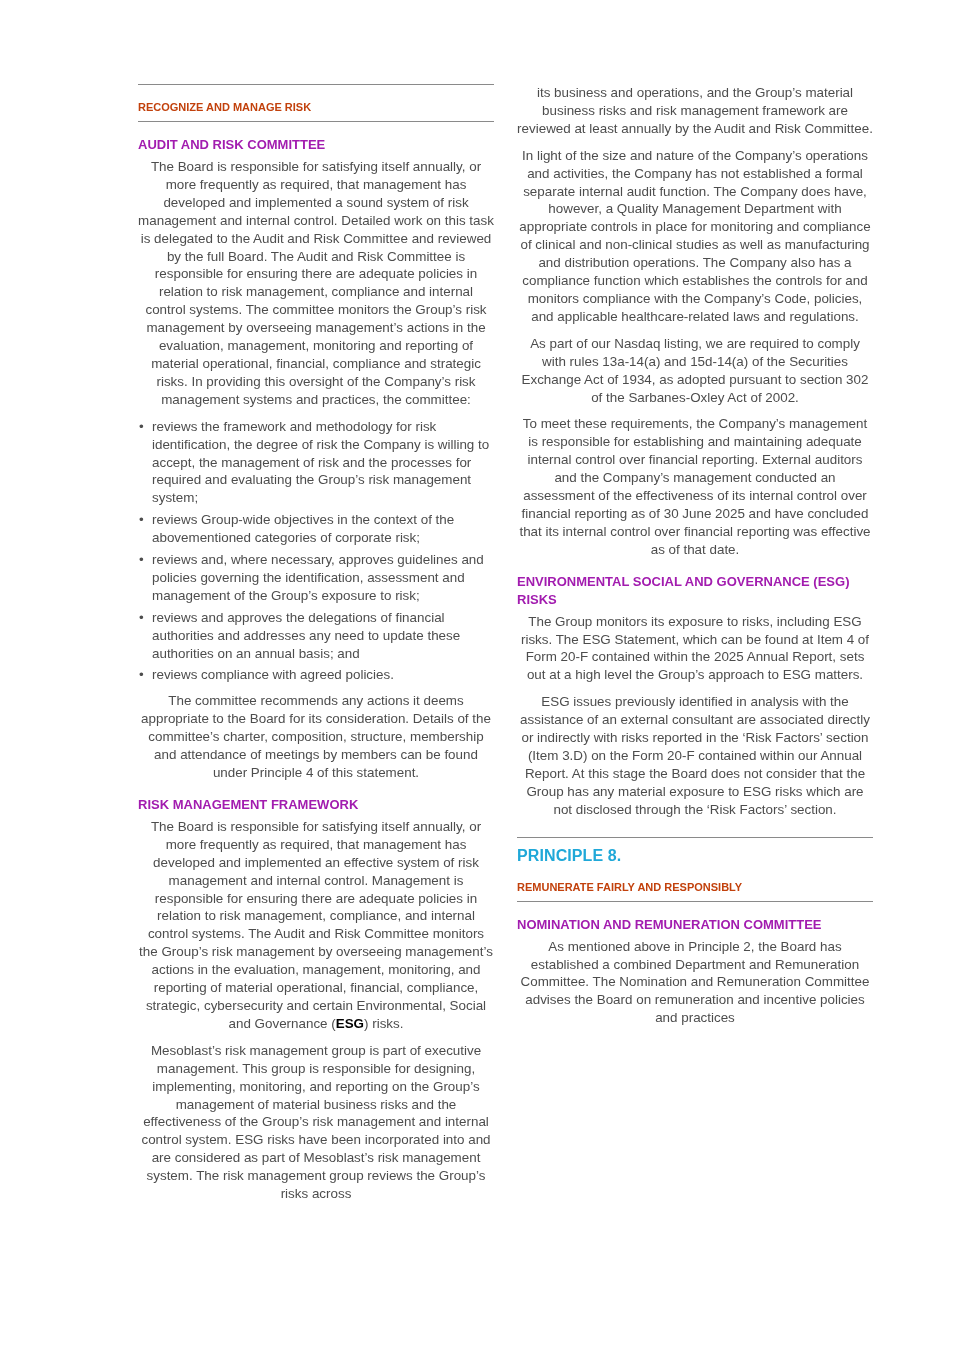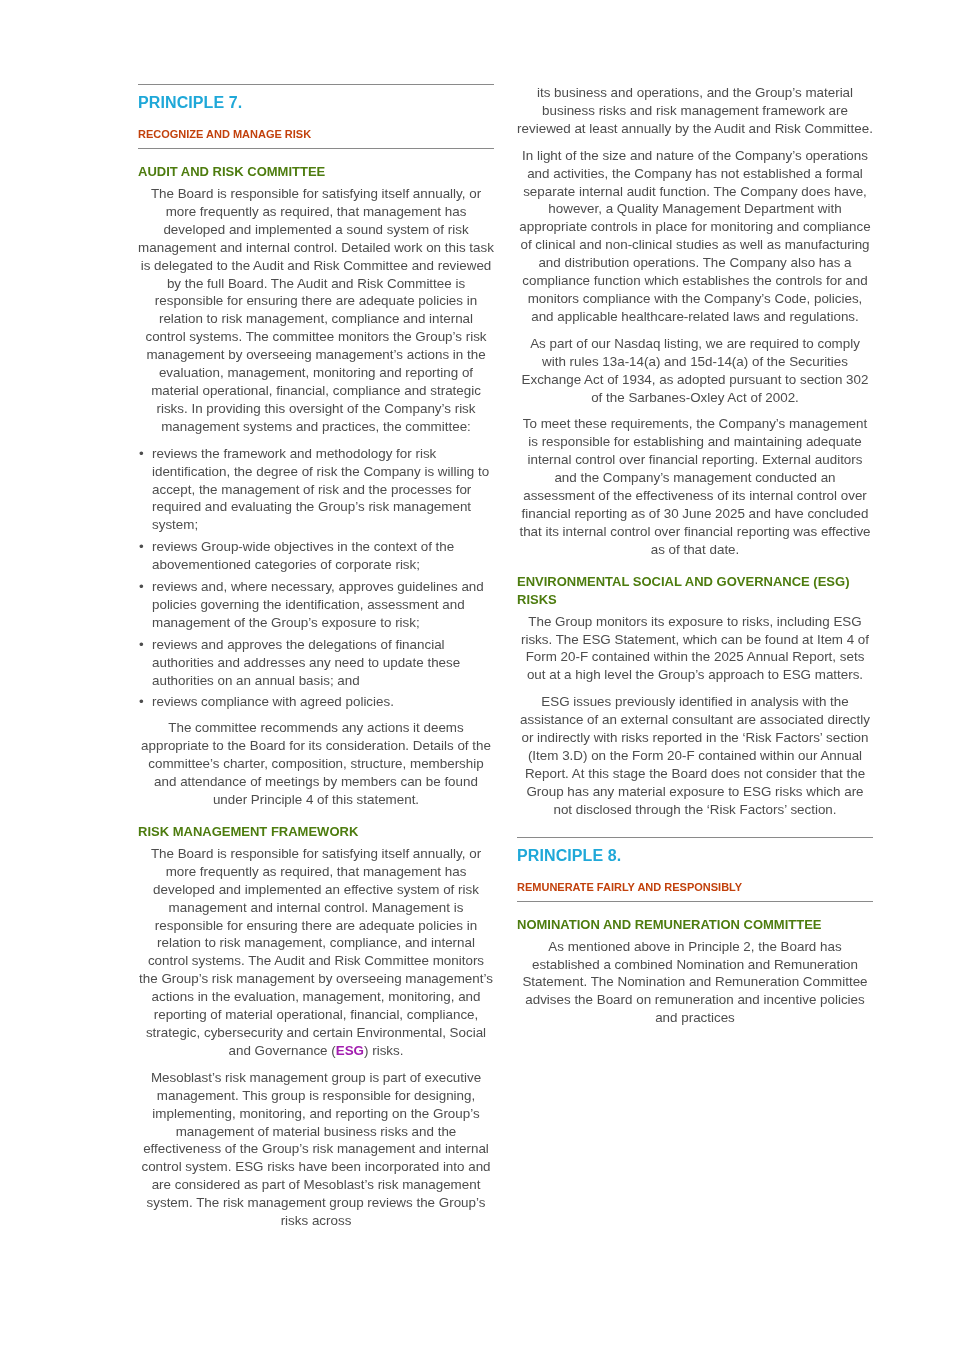--- a/index.html
+++ b/index.html
@@ -4,36 +4,35 @@
 <style>
   html, body { margin: 0; padding: 0; background: #ffffff; }
   body { width: 965px; height: 1365px; position: relative; overflow: hidden;
          font-family: "Liberation Sans", sans-serif; color: #4a4a4a; }
   .col { position: absolute; top: 84px; width: 356px; }
   #col-left { left: 138px; }
   #col-right { left: 517px; }
   .rule { border-top: 1px solid #8a8a8a; height: 0; }
   .principle-num { color: #1fa8d8; font-weight: bold; font-size: 16px; margin-top: 9px; letter-spacing: 0.1px; }
   .principle-title { color: #c2410c; font-weight: bold; font-size: 11px; margin-top: 16px; margin-bottom: 8px; }
-  .subhead { color: #4d7c0f; font-weight: bold; font-size: 13px; margin-top: 14px; margin-bottom: 4px; line-height: 18px; }
+  .subhead { color: #a21caf; font-weight: bold; font-size: 13px; margin-top: 14px; margin-bottom: 4px; line-height: 18px; }
   p { font-size: 13.4px; line-height: 17.9px; margin: 0 0 9px 0; color: #4d4d4d; text-align: center; }
   ul { list-style: none; margin: 0 0 8px 0; padding: 0; }
   li { position: relative; padding-left: 14px; font-size: 13.4px; line-height: 17.9px; margin-bottom: 4px; color: #4d4d4d; }
   li .bullet { position: absolute; left: 1px; top: 0; }
-  b.ib { color: #a21caf; }
+  b.ib { color: #000000; }
   #footer { position: absolute; left: 138px; top: 1356px; font-size: 11px; color: #6a6a6a; margin-top: 34px; }
   #footer .page-num { font-size: 13px; margin-right: 10px; color: #555; }
   .principle-block-gap { margin-top: 18px; }
 </style>
 </head>
 <body>
 
 <div id="col-left" class="col">
   <div class="rule"></div>
-  <div class="principle-num">PRINCIPLE 7.</div>
   <div class="principle-title">RECOGNIZE AND MANAGE RISK</div>
   <div class="rule"></div>
 
   <div class="subhead">AUDIT AND RISK COMMITTEE</div>
   <p>The Board is responsible for satisfying itself annually, or more frequently as required, that management has developed and implemented a sound system of risk management and internal control. Detailed work on this task is delegated to the Audit and Risk Committee and reviewed by the full Board. The Audit and Risk Committee is responsible for ensuring there are adequate policies in relation to risk management, compliance and internal control systems. The committee monitors the Group’s risk management by overseeing management’s actions in the evaluation, management, monitoring and reporting of material operational, financial, compliance and strategic risks. In providing this oversight of the Company’s risk management systems and practices, the committee:</p>
   <ul>
     <li><span class="bullet">•</span><span>reviews the framework and methodology for risk identification, the degree of risk the Company is willing to accept, the management of risk and the processes for required and evaluating the Group’s risk management system;</span></li>
     <li><span class="bullet">•</span><span>reviews Group-wide objectives in the context of the abovementioned categories of corporate risk;</span></li>
     <li><span class="bullet">•</span><span>reviews and, where necessary, approves guidelines and policies governing the identification, assessment and management of the Group’s exposure to risk;</span></li>
     <li><span class="bullet">•</span><span>reviews and approves the delegations of financial authorities and addresses any need to update these authorities on an annual basis; and</span></li>
@@ -57,19 +56,19 @@
   <p>The Group monitors its exposure to risks, including ESG risks. The ESG Statement, which can be found at Item 4 of Form 20-F contained within the 2025 Annual Report, sets out at a high level the Group’s approach to ESG matters.</p>
   <p>ESG issues previously identified in analysis with the assistance of an external consultant are associated directly or indirectly with risks reported in the ‘Risk Factors’ section (Item 3.D) on the Form 20-F contained within our Annual Report. At this stage the Board does not consider that the Group has any material exposure to ESG risks which are not disclosed through the ‘Risk Factors’ section.</p>
 
   <div class="principle-block-gap"></div>
   <div class="rule"></div>
   <div class="principle-num">PRINCIPLE 8.</div>
   <div class="principle-title">REMUNERATE FAIRLY AND RESPONSIBLY</div>
   <div class="rule"></div>
 
   <div class="subhead">NOMINATION AND REMUNERATION COMMITTEE</div>
-  <p>As mentioned above in Principle 2, the Board has established a combined Nomination and Remuneration Statement. The Nomination and Remuneration Committee advises the Board on remuneration and incentive policies and practices</p>
+  <p>As mentioned above in Principle 2, the Board has established a combined Department and Remuneration Committee. The Nomination and Remuneration Committee advises the Board on remuneration and incentive policies and practices</p>
 </div>
 
 <div id="footer">
   <span class="page-num">8</span>
   <span>Mesoblast Limited Corporate Governance Statement 2025</span>
 </div>
 
 </body></html>

